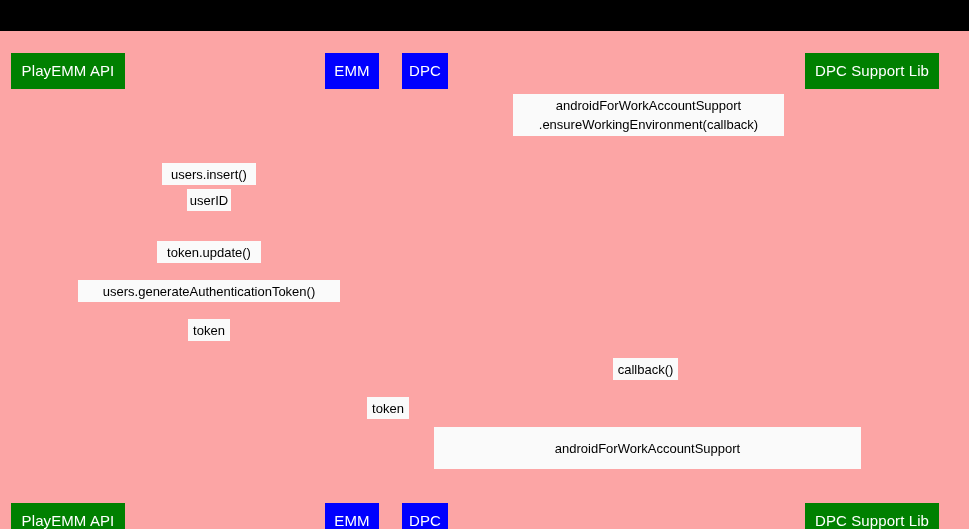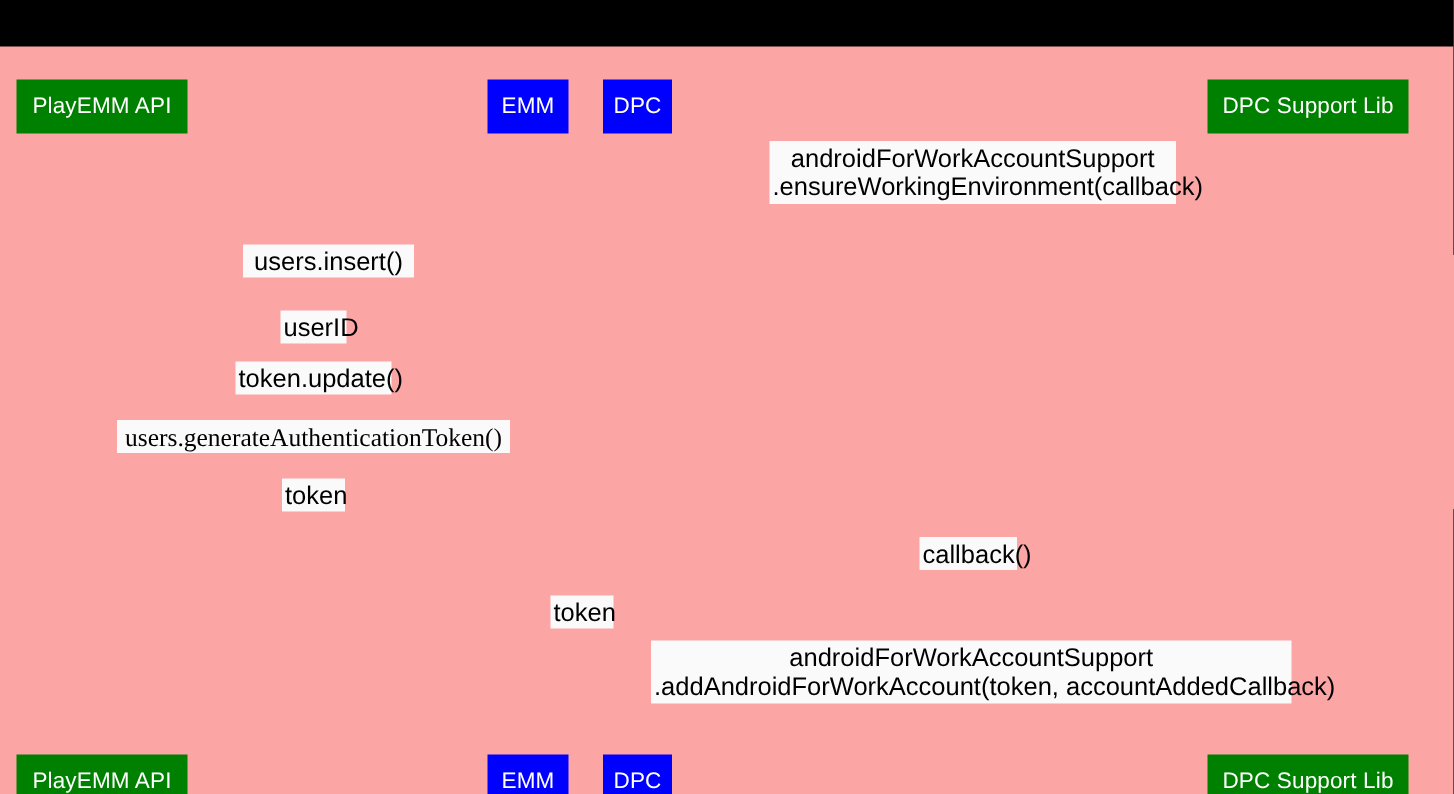--- a/index.html
+++ b/index.html
@@ -31,21 +31,21 @@
     line-height: 1.1;
     white-space: nowrap;
     letter-spacing: 0.1px;
   }
   
   .msg {
     position: absolute;
     box-sizing: border-box;
     background: #fafafa;
     color: #000000;
-    font-size: 17px;
+    font-size: 13px;
     line-height: 19px;
     text-align: center;
     white-space: pre;
     padding: 1px 2px;
     display: flex;
     flex-direction: column;
     align-items: center;
     justify-content: center;
   }
   .msg .l1,
@@ -77,51 +77,50 @@
 
   <div class="participant" style="left:805px; top:22px; width:134px; height:36px; background:#008000;">
     <span>DPC Support Lib</span>
   </div>
 
   <div class="msg" style="left:513px; top:63px; width:271px; height:42px;">
     <span class="l1">androidForWorkAccountSupport</span>
     <span class="l2">.ensureWorkingEnvironment(callback)</span>
   </div>
 
-  <div class="msg single" style="left:162px; top:132px; width:114px; height:22px;">
+  <div class="msg single" style="left:162px; top:132px; width:94px; height:22px;">
     <span class="l1">users.insert()</span>
   </div>
 
-  <div class="msg single" style="left:187px; top:176px; width:44px; height:22px;align-items:center;">
+  <div class="msg single" style="left:187px; top:158px; width:44px; height:22px;align-items:center;">
     <span class="l1">userID</span>
   </div>
 
   <div class="msg single" style="left:157px; top:210px; width:104px; height:22px;">
     <span class="l1">token.update()</span>
   </div>
 
-  <div class="msg single" style="left:78px; top:249px; width:262px; height:22px;font-family:Liberation Serif, serif;">
+  <div class="msg single" style="left:78px; top:249px; width:262px; height:22px;">
     <span class="l1">users.generateAuthenticationToken()</span>
   </div>
 
   <div class="msg single" style="left:188px; top:288px; width:42px; height:22px;">
     <span class="l1">token</span>
   </div>
 
   <div class="msg single" style="left:613px; top:327px; width:65px; height:22px;">
     <span class="l1">callback()</span>
   </div>
 
   <div class="msg single" style="left:367px; top:366px; width:42px; height:22px;">
     <span class="l1">token</span>
   </div>
 
   <div class="msg" style="left:434px; top:396px; width:427px; height:42px;">
     <span class="l1">androidForWorkAccountSupport</span>
-    <span class="l2">.addAndroidForWorkAccount(token, accountAddedCallback)</span>
   </div>
 
   <div class="participant" style="left:11px; top:472px; width:114px; height:36px; background:#008000;">
     <span>PlayEMM API</span>
   </div>
 
   <div class="participant" style="left:325px; top:472px; width:54px; height:36px; background:#0000ff;">
     <span>EMM</span>
   </div>
 

